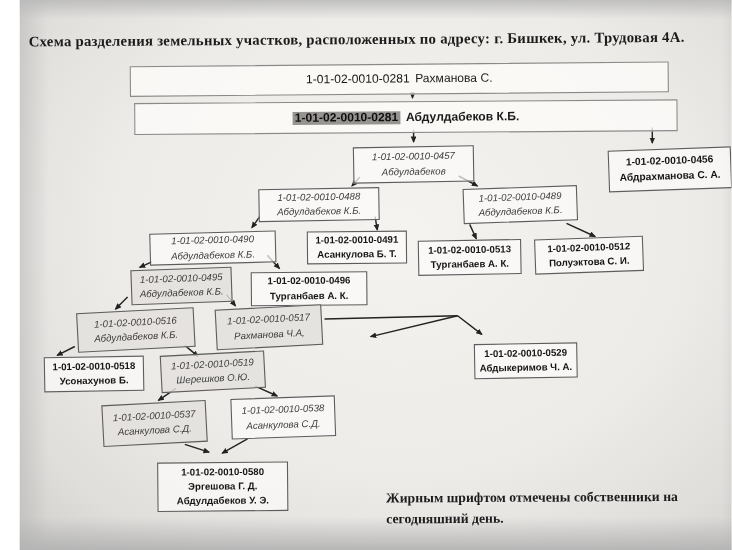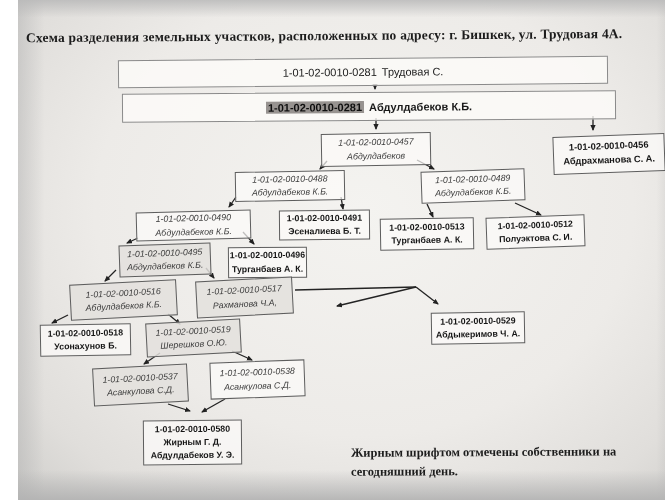--- a/index.html
+++ b/index.html
@@ -78,21 +78,21 @@
       <line x1="142" y1="353" x2="126" y2="364" marker-end="url(#ah)"></line>
       <line x1="214" y1="351" x2="234" y2="360" marker-end="url(#ah)"></line>
       <line x1="150" y1="404" x2="172" y2="411" marker-end="url(#ah)"></line>
       <line x1="207" y1="399" x2="184" y2="412" marker-end="url(#ah)"></line>
     </g>
   </svg>
 
   <div class="rowbox" style="left:100px;top:58px;width:488px;height:26px;transform:rotate(-.5deg);">
     <span>1-01-02-0010-0281</span>
       <span class="gap"></span>
-    <span>Трудовая С.</span>
+    <span>Рахманова С.</span>
   </div>
 
   <div class="rowbox" style="left:104px;top:92px;width:492px;height:27px;transform:rotate(-.4deg);">
     <span class="hl">1-01-02-0010-0281</span>
       <span class="gap"></span>
     <span class="bold-owner">Абдулдабеков К.Б.</span>
   </div>
 
   <div class="node i" style="left:303px;top:133px;width:110px;height:33px;transform:rotate(-1deg);">
     <div>1-01-02-0010-0457</div>
@@ -114,39 +114,39 @@
     <div>Абдулдабеков К.Б.</div>
   </div>
 
   <div class="node i" style="left:118px;top:211px;width:115px;height:29px;transform:rotate(-1.5deg);">
     <div>1-01-02-0010-0490</div>
     <div>Абдулдабеков К.Б.</div>
   </div>
 
   <div class="node b" style="left:261px;top:210px;width:91px;height:30px;transform:rotate(-.5deg);text-align:center;">
     <div>1-01-02-0010-0491</div>
-    <div>Эсеналиева Б. Т.</div>
+    <div>Асанкулова Б. Т.</div>
   </div>
 
   <div class="node b" style="left:362px;top:218px;width:94px;height:32px;transform:rotate(-1deg);">
     <div>1-01-02-0010-0513</div>
     <div>Турганбаев А. К.</div>
   </div>
 
   <div class="node b" style="left:468px;top:216px;width:99px;height:32px;transform:rotate(-2deg);">
     <div>1-01-02-0010-0512</div>
     <div>Полуэктова С. И.</div>
   </div>
 
   <div class="node i tint" style="left:101px;top:244px;width:92px;height:32px;transform:rotate(-2deg);">
     <div>1-01-02-0010-0495</div>
     <div>Абдулдабеков К.Б.</div>
   </div>
 
-  <div class="node b" style="left:210px;top:247px;width:79px;height:31px;transform:rotate(-.5deg);">
+  <div class="node b" style="left:210px;top:247px;width:106px;height:31px;transform:rotate(-.5deg);">
     <div>1-01-02-0010-0496</div>
     <div>Турганбаев А. К.</div>
   </div>
 
   <div class="node i tint" style="left:52px;top:282px;width:107px;height:36px;transform:rotate(-3deg);">
     <div>1-01-02-0010-0516</div>
     <div>Абдулдабеков К.Б.</div>
   </div>
 
   <div class="node i tint" style="left:178px;top:279px;width:97px;height:37px;transform:rotate(-3deg);">
@@ -173,21 +173,21 @@
   <div class="node i tint" style="left:75px;top:366px;width:95px;height:38px;transform:rotate(-3deg);">
     <div>1-01-02-0010-0537</div>
     <div>Асанкулова С.Д.</div>
   </div>
 
   <div class="node i" style="left:192px;top:361px;width:95px;height:37px;transform:rotate(-2deg);">
     <div>1-01-02-0010-0538</div>
     <div>Асанкулова С.Д.</div>
   </div>
 
-  <div class="node b" style="left:125px;top:420px;width:99px;height:45px;transform:rotate(-.5deg);">
+  <div class="node b" style="left:125px;top:420px;width:119px;height:45px;transform:rotate(-.5deg);">
     <div>1-01-02-0010-0580</div>
-    <div>Жирным Г. Д.</div>
+    <div>Эргешова Г. Д.</div>
     <div>Абдулдабеков У. Э.</div>
   </div>
 
   <div class="note">Жирным шрифтом отмечены собственники на сегодняшний день.</div>
 
 </div>
 
 </body></html>

